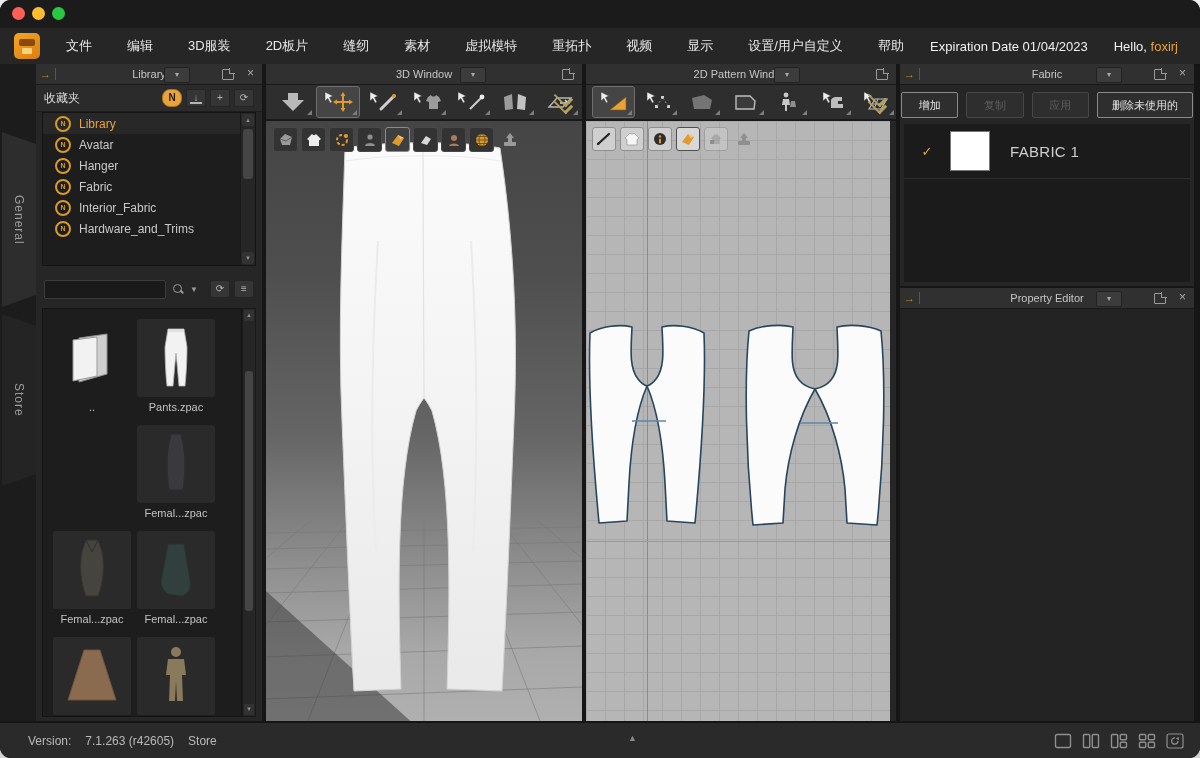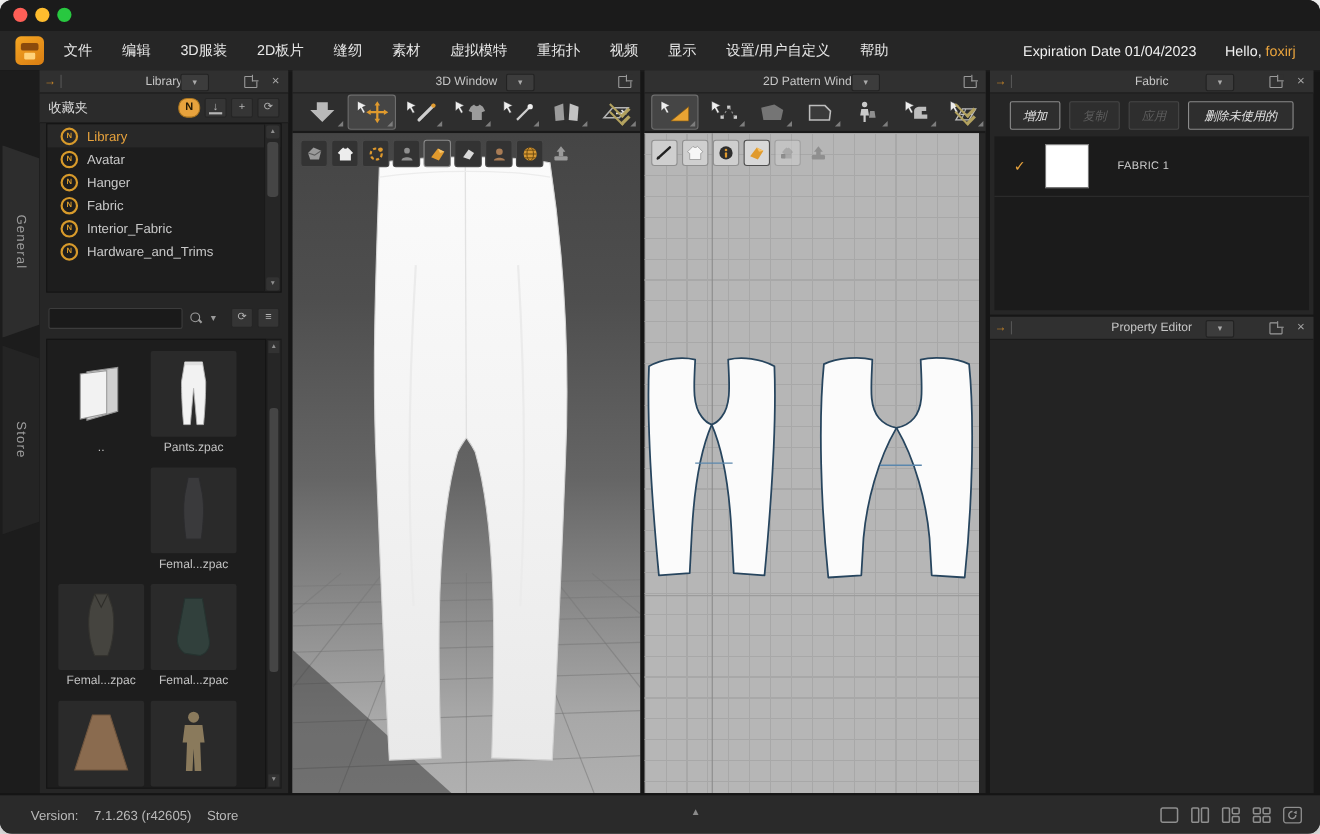--- a/index.html
+++ b/index.html
@@ -9,21 +9,21 @@
   .light{position:absolute;top:7px;width:13px;height:13px;border-radius:50%;}
   .light.red{left:12px;background:#ff5f57;}
   .light.yellow{left:32px;background:#febc2e;}
   .light.green{left:52px;background:#28c840;}
   
   .menubar{position:absolute;left:0;top:28px;right:0;height:36px;background:#262626;border-bottom:1px solid #141414;display:flex;align-items:center;}
   .logo{width:26px;height:26px;margin:0 18px 0 14px;border-radius:5px;background:linear-gradient(145deg,#f5a623,#d97d12);position:relative;flex:none;}
   .logo:before{content:"";position:absolute;left:5px;top:6px;width:16px;height:7px;background:#8a4a0c;border-radius:2px;}
   .logo:after{content:"";position:absolute;left:8px;top:15px;width:10px;height:6px;background:#ffd27a;border-radius:1px;}
   .menu-items{display:flex;gap:27px;color:#e8e8e8;font-size:13px;}
-  .menu-item{cursor:default;white-space:nowrap;}
+  .menu-item{cursor:default;white-space:nowrap;margin-left:8px;}
   .menu-right{margin-left:auto;display:flex;align-items:center;gap:26px;padding-right:22px;color:#f0f0f0;font-size:13px;white-space:nowrap;}
   .uname{color:#e8a33d;}
   
   .tabstrip{position:absolute;left:0;top:64px;width:36px;bottom:35px;background:#1c1c1c;}
   .vtab{position:absolute;left:2px;width:34px;color:#9d9d9d;font-size:12px;letter-spacing:1px;writing-mode:vertical-rl;display:flex;align-items:center;justify-content:center;clip-path:polygon(0 0,100% 12px,100% calc(100% - 12px),0 100%);}
   .vtab.general{top:68px;height:175px;background:#2d2d2d;}
   .vtab.store{top:250px;height:172px;background:#242424;}
   
   .panel{position:absolute;top:64px;bottom:35px;background:#262626;}
   .phdr{position:relative;height:20px;background:#303030;border-bottom:1px solid #191919;display:flex;align-items:center;font-size:11px;color:#c6c6c6;}
@@ -89,30 +89,30 @@
   .axis-v{position:absolute;left:61px;top:0;bottom:0;width:1px;background:#8b8b8b;}
   .axis-h{position:absolute;left:0;right:0;top:420px;height:1px;background:#9a9a9a;}
   .orow{position:absolute;left:6px;top:6px;display:flex;gap:4px;z-index:5;}
   .obox{width:22px;height:22px;background:#cfcfcf;border:1px solid #8f8f8f;border-radius:3px;display:flex;align-items:center;justify-content:center;}
   .obox.sel{border-color:#4e4e4e;background:#d8d8d8;}
   .obox.faded{opacity:.55;}
   .obox.bare{background:transparent;border-color:transparent;}
   .patterns{position:absolute;left:0;top:0;z-index:2;}
   
   .panel.fabric{left:900px;width:294px;bottom:auto;height:222px;}
-  .fbtn-row{display:flex;gap:8px;padding:7px 18px;font-style:italic;}
+  .fbtn-row{display:flex;gap:8px;padding:7px 1px;}
   .fbtn{height:24px;background:#2e2e2e;border:1px solid #8b8b8b;border-radius:2px;color:#e2e2e2;font-size:11px;display:flex;align-items:center;justify-content:center;padding:0 6px;}
   .fbtn.w1{width:58px;}
   .fbtn.w2{width:82px;flex:none;text-align:right;}
   .fbtn.disabled{border-color:#474747;color:#5d5d5d;}
   .flist{position:absolute;left:4px;right:4px;top:60px;bottom:4px;background:#1b1b1b;}
   .fabric-item{height:54px;display:flex;align-items:center;border-bottom:1px solid #2e2e2e;}
   .fcheck{color:#e8a33d;font-size:13px;width:46px;text-align:center;}
   .fswatch{width:38px;height:38px;background:#ffffff;border:1px solid #777;}
-  .fname{margin-left:26px;color:#cfcfcf;font-size:10px;letter-spacing:.3px;}
+  .fname{margin-left:20px;color:#cfcfcf;font-size:15px;letter-spacing:.3px;}
   .panel.property{left:900px;width:294px;top:288px;}
   .prop-body{position:absolute;left:0;right:0;top:21px;bottom:0;background:#232323;}
   
   .statusbar{position:absolute;left:0;right:0;bottom:0;height:35px;background:#2a2a2a;border-top:2px solid #151515;display:flex;align-items:center;color:#b9b9b9;font-size:12px;}
   .statusbar .ver{margin-left:28px;display:flex;gap:14px;}
   .expand-tri{position:absolute;left:628px;top:10px;color:#8a8a8a;font-size:9px;}
   .sb-icons{margin-left:auto;display:flex;gap:10px;padding-right:16px;}
   .sbi{width:18px;height:16px;}
   svg{display:block;}
 </style>

